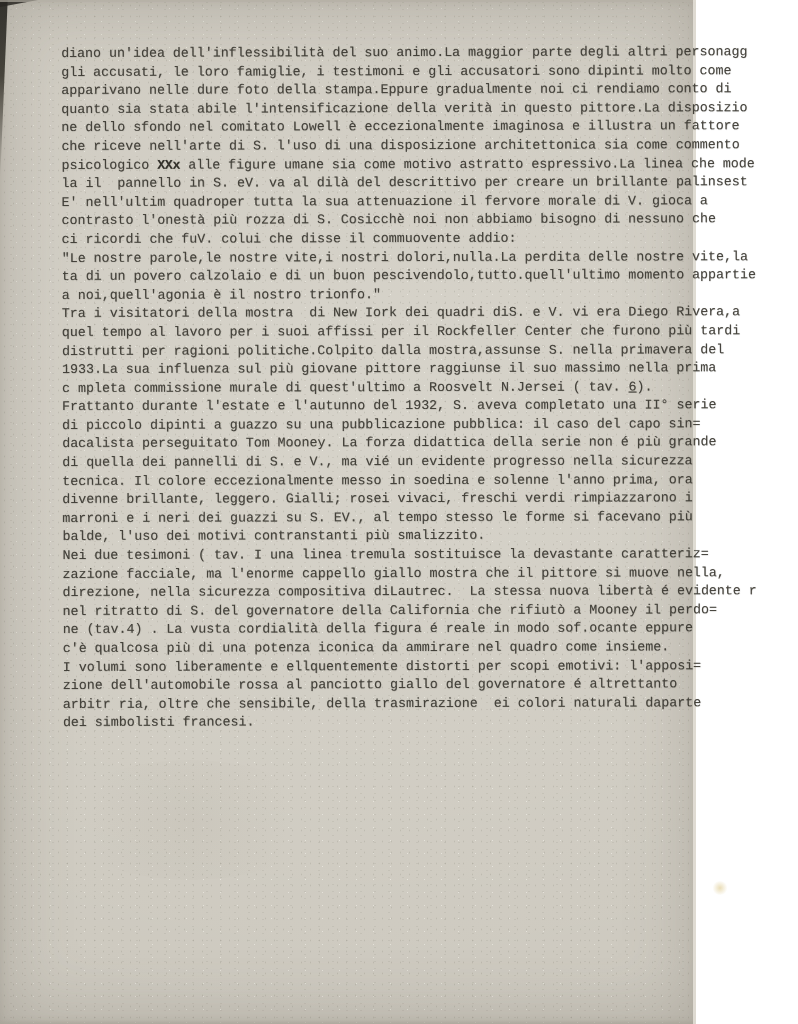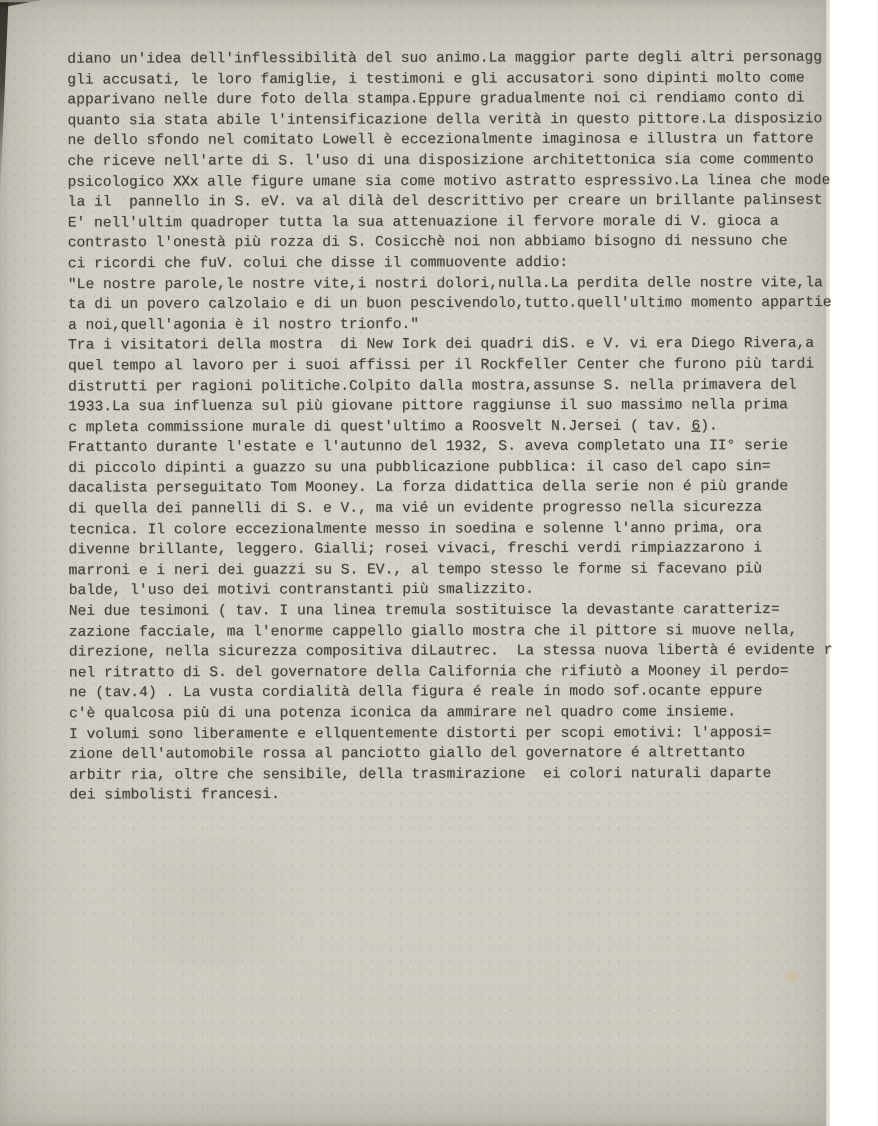--- a/index.html
+++ b/index.html
@@ -5,33 +5,34 @@
   html, body {
     margin: 0;
     padding: 0;
     width: 798px;
     height: 1024px;
     overflow: hidden;
     font-family: "Liberation Mono", "DejaVu Sans Mono", monospace;
   }
   .scan {
     position: relative;
-    width: 754px;
+    width: 664px;
     height: 1024px;
     background-color: #cdc9bf;
     background-image:
       radial-gradient(rgba(72,67,56,0.13) 0.6px, transparent 0.9px),
       radial-gradient(rgba(88,82,70,0.09) 0.5px, transparent 0.8px),
       radial-gradient(rgba(255,255,250,0.45) 0.5px, transparent 0.9px),
       radial-gradient(1200px 900px at 55% 40%, rgba(255,253,246,0.20), rgba(0,0,0,0) 70%);
     background-size: 9px 11px, 14px 7px, 17px 13px, 100% 100%;
     background-position: 0 0, 4px 6px, 8px 2px, 0 0;
     box-shadow:
       inset 0 0 70px rgba(95,90,78,0.30),
       inset 0 0 10px rgba(110,104,90,0.18);
+    padding-left: 32px;
   }
   
   .edge-top {
     position: absolute; top: 0; left: 0; right: 0; height: 2px;
     background: #b5b1a6; opacity: .65;
   }
   .edge-bottom {
     position: absolute; bottom: 0; left: 0; right: 0; height: 4px;
     background: linear-gradient(to top, #aaa69a, rgba(170,166,154,0));
     opacity: .7;
@@ -74,21 +75,21 @@
     color: rgba(56,54,47,0.88);
     font-size: 13.3px;
     line-height: 18.6px;
     text-shadow: 0.3px 0.3px 0.7px rgba(56,54,47,0.45);
   }
   .line {
     white-space: pre;
     height: 18.6px;
   }
   .u { text-decoration: underline; }
-  .b { font-weight: normal; letter-spacing: -0.3px; color: rgba(45,43,37,0.95); }
+  .b { font-weight: bold; letter-spacing: -0.3px; color: rgba(45,43,37,0.95); }
 </style>
 </head>
 <body>
 
 <div class="scan">
   <div class="corner-mark"></div>
   <div class="corner-triangle"></div>
   <div class="edge-top"></div>
   <div class="edge-bottom"></div>
   <div class="edge-right"></div>

